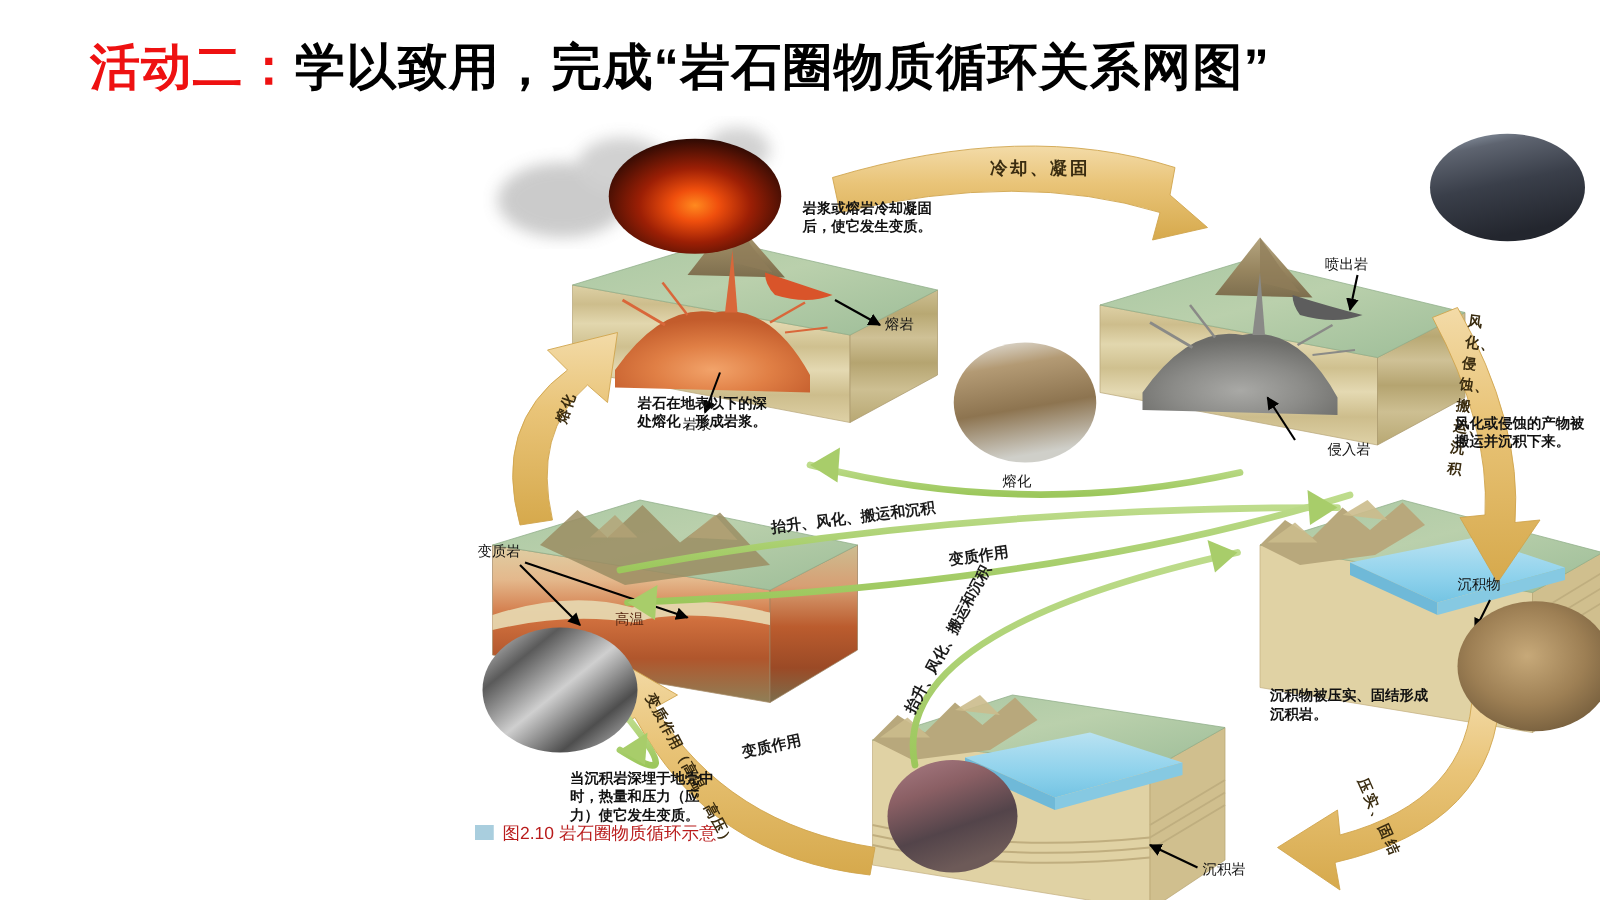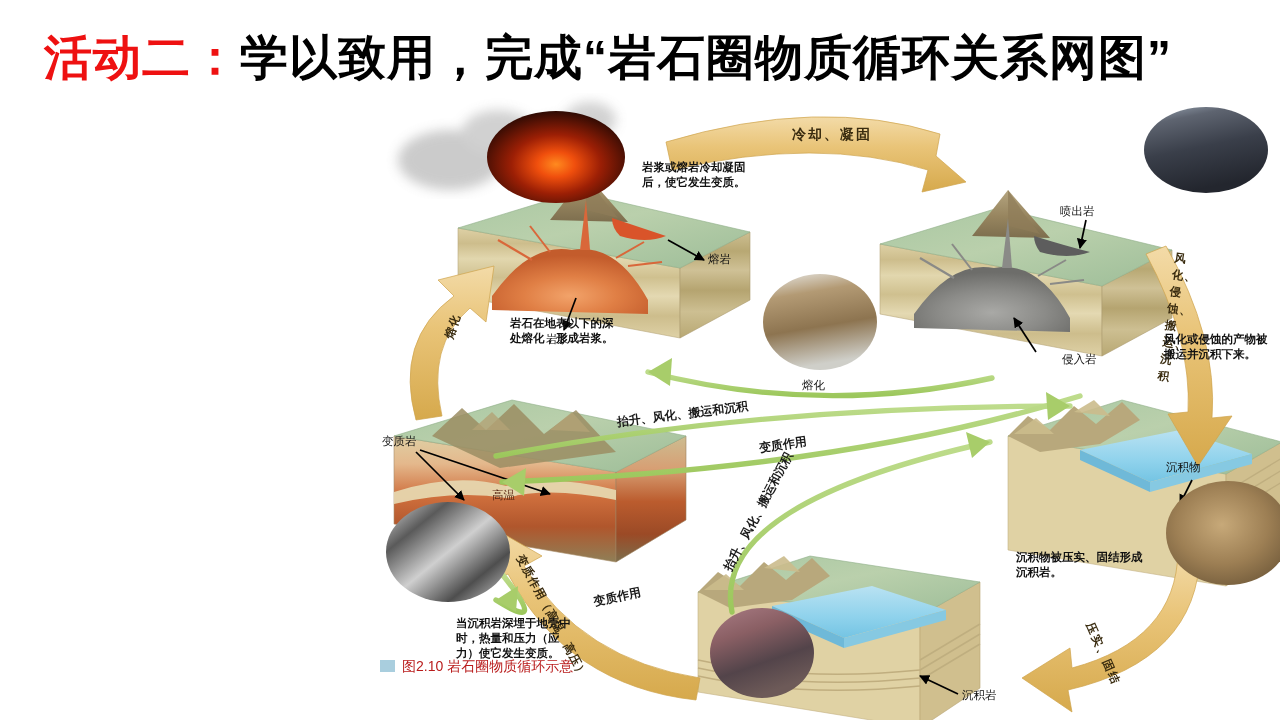--- a/index.html
+++ b/index.html
@@ -6,22 +6,22 @@
   body{
     width:1280px;height:720px;overflow:hidden;
     background:#ffffff;
     font-family:"Liberation Serif","DejaVu Serif",serif;
     position:relative;
   }
   #slide{position:relative;width:1280px;height:720px;}
 
   
   .title{
-    position:absolute;left:44px;top:26px;
-    font-size:48px;font-weight:bold;letter-spacing:1px;
+    position:absolute;left:72px;top:26px;
+    font-size:40px;font-weight:bold;letter-spacing:1px;
     white-space:nowrap;
     font-family:"Liberation Sans","DejaVu Sans",sans-serif;
   }
   .title .t-red{color:#ee1111;}
   .title .t-black{color:#000000;}
 
   
   .prompt{
     position:absolute;left:62px;top:160px;width:282px;
     font-size:33px;line-height:52px;color:#000;

